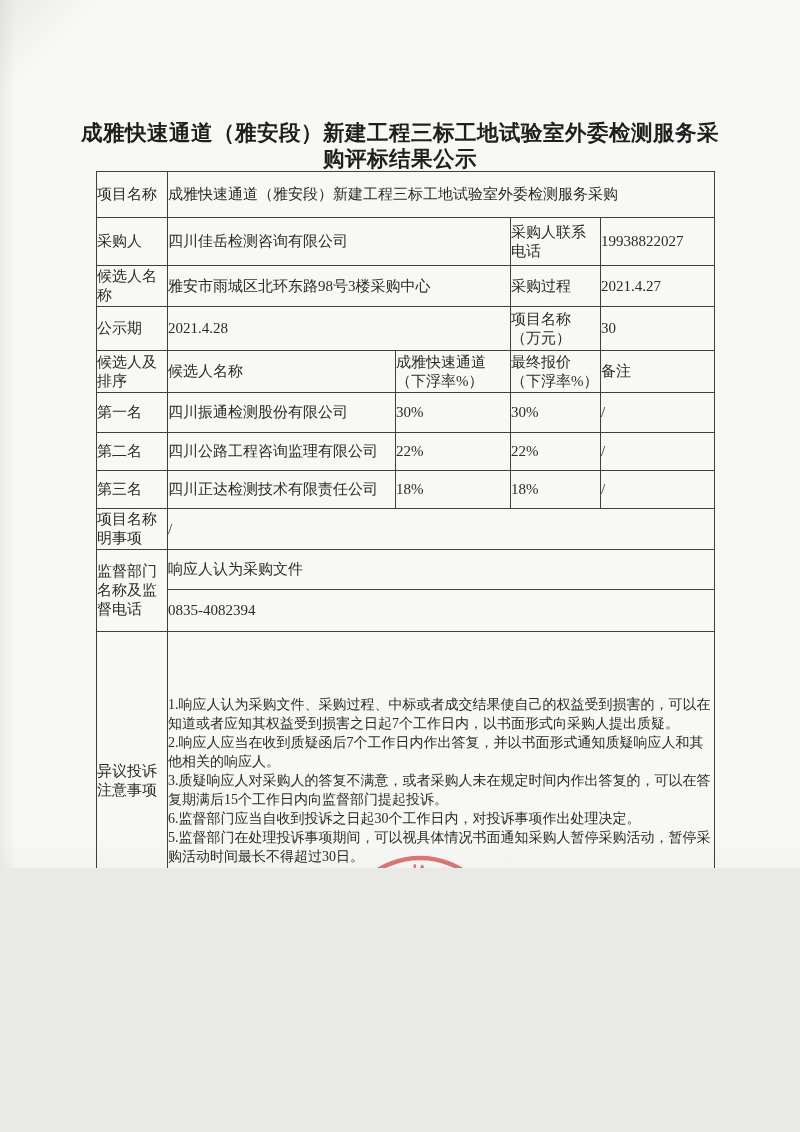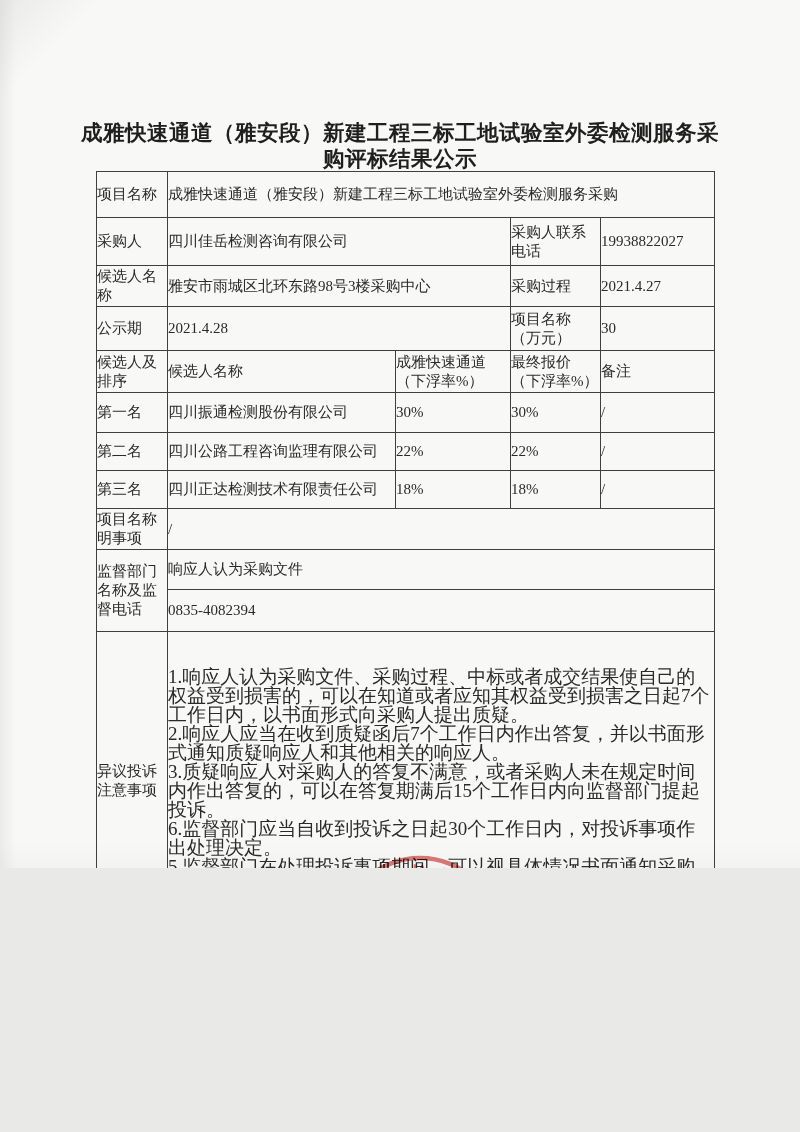--- a/index.html
+++ b/index.html
@@ -46,21 +46,21 @@
     padding:1px 0;
     line-height:19px;
     overflow:hidden;
   }
   td.prewrap{white-space:pre-line;}
   td.leftpad{text-align:left;padding-left:6px;}
   td.notes{
     text-align:left;
     vertical-align:middle;
     padding:4px 6px 4px 8px;
-    font-size:19px;
+    font-size:14px;
     line-height:20px;
   }
   td.notes p{margin:0;}
   td.sig-cell{
     text-align:left;
     padding-left:8px;
     font-size:15px;
   }
   .h46{height:46px}.h48{height:48px}.h38{height:38px}.h44{height:44px}
   .h42{height:42px}.h40{height:40px}.h298{height:298px}.hsig{height:38px}

